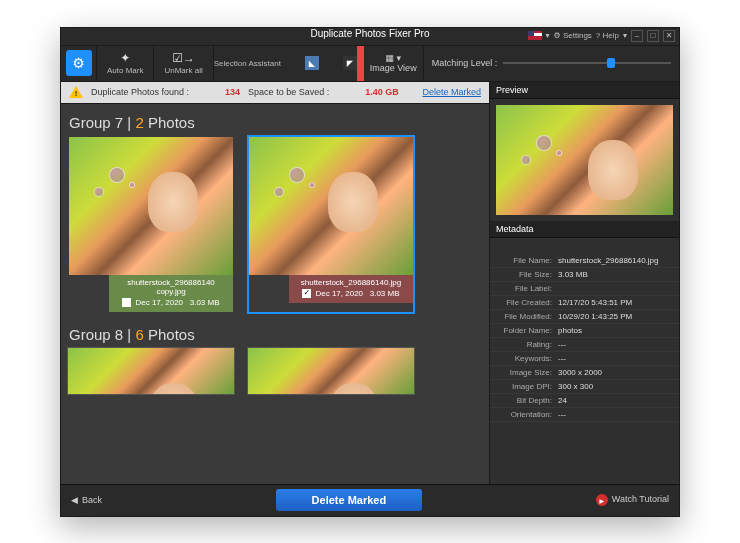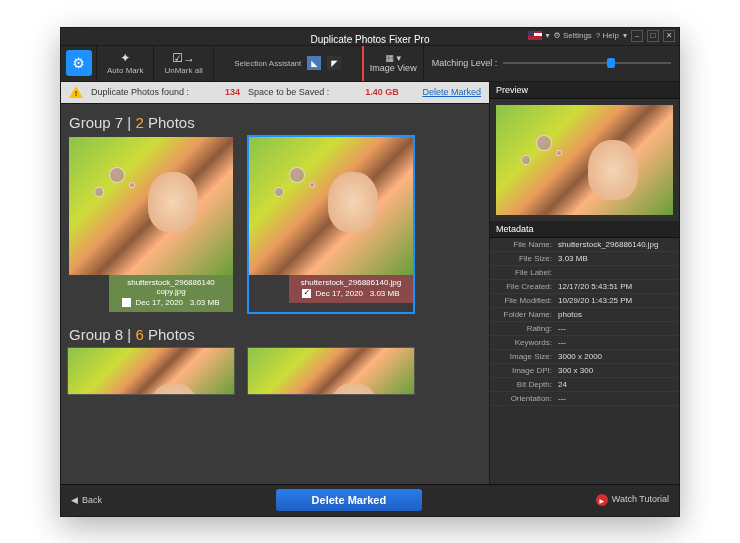--- a/index.html
+++ b/index.html
@@ -1,32 +1,32 @@
 <!DOCTYPE html>
 <html><head>
 <meta charset="utf-8">
 <style>
 * { box-sizing: border-box; margin: 0; padding: 0; font-family: "Segoe UI", Arial, sans-serif; }
 body { background: #fff; display: flex; align-items: center; justify-content: center; height: 543px; width: 740px; }
 .window { width: 620px; height: 490px; background: #2a2a2a; border: 1px solid #1a1a1a; display: flex; flex-direction: column; font-size: 9px; color: #ccc; box-shadow: 0 10px 30px rgba(0,0,0,0.3); }
-.titlebar { height: 18px; background: #2a2a2a; display: flex; align-items: flex-end; justify-content: center; position: relative; border-bottom: 1px solid #1a1a1a; }
+.titlebar { height: 18px; background: #2a2a2a; display: flex; align-items: flex-start; justify-content: center; position: relative; border-bottom: 1px solid #1a1a1a; }
 .titlebar-title { color: #fff; font-size: 10px; }
 .titlebar-right { position: absolute; right: 4px; top: 2px; display: flex; gap: 4px; align-items: center; }
 .titlebar-right span { font-size: 8px; color: #bbb; cursor: pointer; }
 .flag { width: 14px; height: 9px; background: linear-gradient(to bottom, #b22234 0%, #b22234 7%, #fff 7%, #fff 14%, #b22234 14%, #b22234 21%, #fff 21%, #fff 28%, #b22234 28%, #b22234 35%, #fff 35%, #fff 42%, #b22234 42%, #b22234 49%, #fff 49%, #fff 56%, #b22234 56%); position: relative; }
 .flag::before { content:''; position:absolute; width:6px; height:5px; background:#3c3b6e; }
 .winbtn { width: 12px; height: 12px; display: inline-flex; align-items: center; justify-content: center; color: #ccc; font-size: 9px; border: 1px solid #555; }
 .toolbar { height: 36px; background: #2a2a2a; display: flex; align-items: stretch; border-bottom: 1px solid #1a1a1a; }
 .logo { width: 36px; display: flex; align-items: center; justify-content: center; border-right: 1px solid #1a1a1a; }
 .logo-box { width: 26px; height: 26px; background: #1e90ff; border-radius: 3px; display: flex; align-items: center; justify-content: center; }
 .logo-inner { font-size: 14px; color: #fff; }
 .tb-btn { display: flex; flex-direction: column; align-items: center; justify-content: center; padding: 0 10px; border-right: 1px solid #1a1a1a; cursor: pointer; }
 .tb-btn .ic { font-size: 12px; color: #ddd; margin-bottom: 1px; }
 .tb-btn .lbl { font-size: 8px; color: #bbb; }
-.tb-sel { flex: 0 0 150px; display: flex; align-items: center; justify-content: center; gap: 6px; border-right: 2px solid #ef4444; }
+.tb-sel { flex: 0 0 150px; display: flex; align-items: center; justify-content: space-between; gap: 6px; border-right: 7px solid #ef4444; }
 .tb-sel-lbl { font-size: 8px; color: #bbb; }
 .sq-btn { width: 14px; height: 14px; background: #4b7bb5; display: flex; align-items: center; justify-content: center; color: #fff; font-size: 8px; }
 .sq-btn.dark { background: #333; }
 .tb-view { width: 60px; display: flex; flex-direction: column; align-items: center; justify-content: center; border-right: 1px solid #1a1a1a; }
 .tb-match { flex: 1; display: flex; align-items: center; padding: 0 8px; gap: 6px; }
 .slider-track { flex: 1; height: 2px; background: #555; position: relative; }
 .slider-thumb { position: absolute; top: -4px; left: 62%; width: 8px; height: 10px; background: #1e90ff; border-radius: 2px; }
 .body { flex: 1; display: flex; min-height: 0; background: #3a3a3a; }
 .left { flex: 1; display: flex; flex-direction: column; min-width: 0; }
 .infobar { height: 22px; background: #e0e0e0; display: flex; align-items: center; padding: 0 8px; gap: 8px; color: #333; font-size: 9px; border-bottom: 1px solid #1a1a1a; }
@@ -52,21 +52,21 @@
 .cap2 { font-size: 8px; padding: 2px; }
 .chk { display: inline-block; width: 9px; height: 9px; background: #fff; margin-right: 4px; vertical-align: middle; }
 .chk.on::after { content:'✓'; color:#000; font-size:8px; display:block; line-height:8px; }
 .row2 { margin-top: 8px; }
 .thumbs2 { display: flex; gap: 12px; }
 .thumb2 { width: 168px; height: 48px; overflow: hidden; border: 1px solid #555; }
 .right { width: 190px; background: #2f2f2f; border-left: 1px solid #1a1a1a; display: flex; flex-direction: column; }
 .sec-hdr { background: #222; padding: 3px 6px; font-size: 9px; color: #fff; border-bottom: 1px solid #111; }
 .preview-area { padding: 6px; }
 .preview-img { width: 100%; height: 110px; }
-.meta { flex: 1; overflow: auto; }
+.meta { flex: 1; overflow: auto; margin-top: 16px; }
 .meta-row { display: flex; padding: 2px 6px; font-size: 8px; border-bottom: 1px solid #383838; }
 .meta-k { width: 62px; text-align: right; color: #aaa; padding-right: 6px; }
 .meta-v { flex: 1; color: #ddd; }
 .status { height: 16px; background: #2a2a2a; display: flex; align-items: center; font-size: 8px; color: #bbb; border-top: 1px solid #111; }
 .status > div { padding: 0 8px; border-right: 1px solid #111; }
 .status .path { flex: 1; display: flex; align-items: center; gap: 3px; }
 .footer { height: 32px; background: #2a2a2a; display: flex; align-items: center; padding: 0 10px; gap: 10px; border-top: 1px solid #111; }
 .btn-back { display: flex; align-items: center; gap: 4px; font-size: 9px; color: #ccc; cursor: pointer; }
 .btn-delete { flex: 0 0 auto; margin: 0 auto; background: linear-gradient(#2b7de9, #1e5fc4); color: #fff; font-size: 11px; font-weight: bold; padding: 5px 36px; border-radius: 3px; cursor: pointer; }
 .btn-watch { display: flex; align-items: flex-start; gap: 4px; font-size: 9px; color: #ccc; cursor: pointer; }

